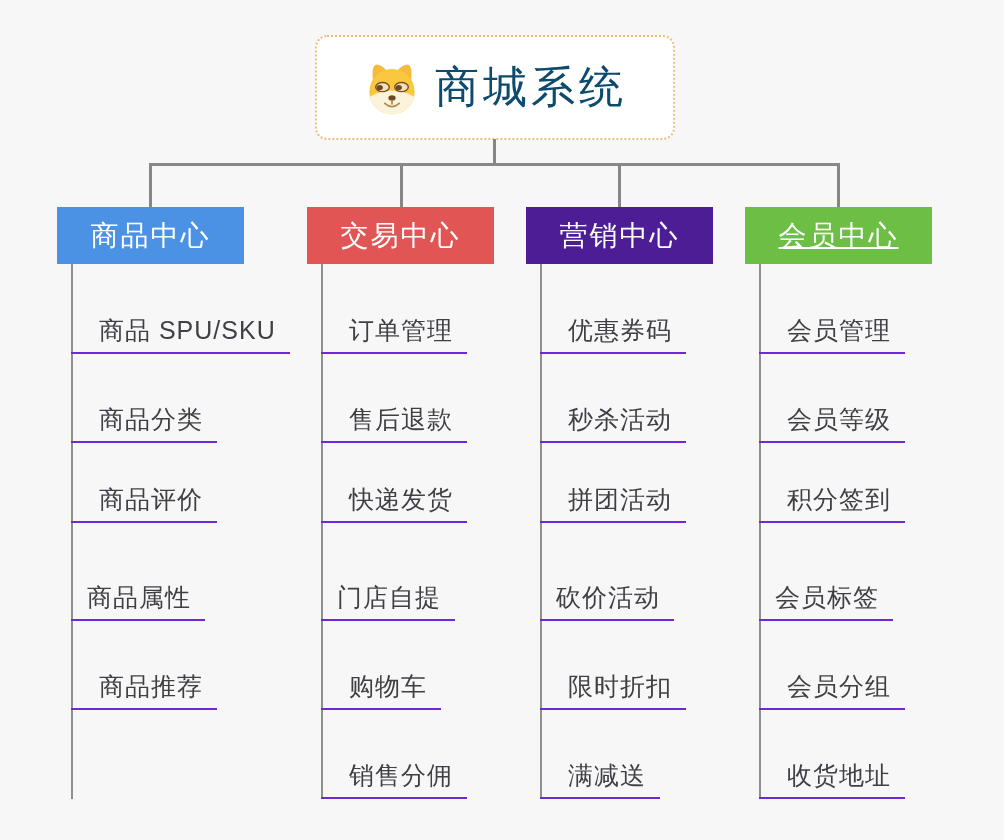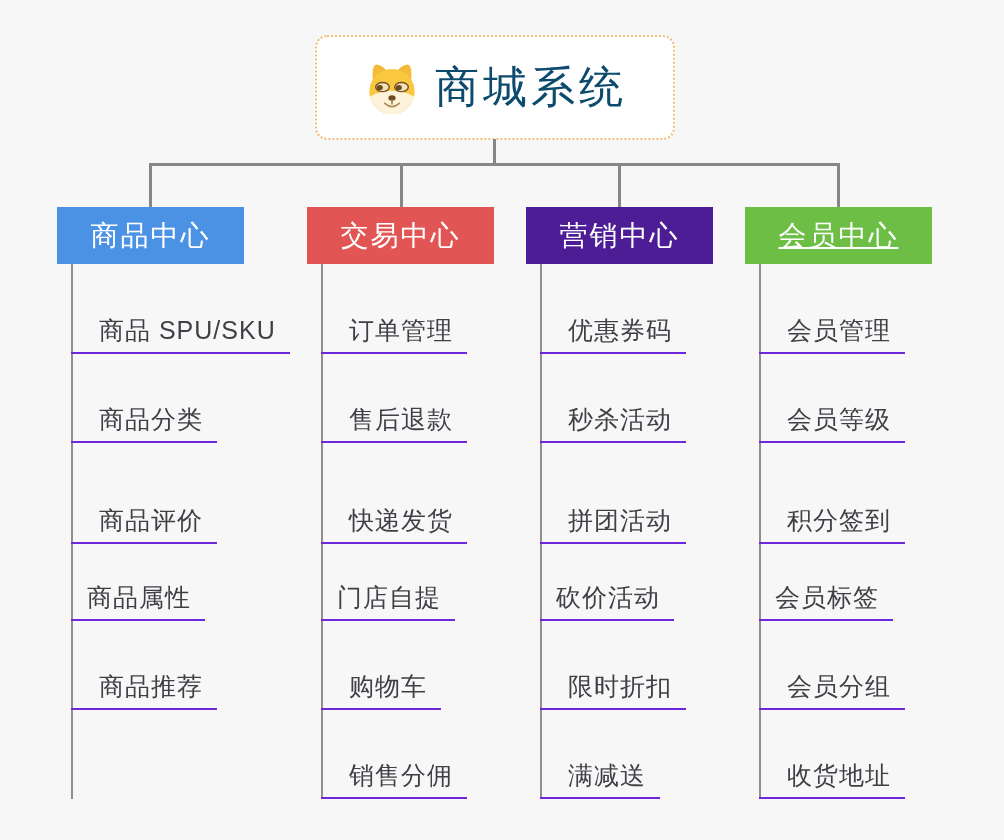--- a/index.html
+++ b/index.html
@@ -84,21 +84,21 @@
     padding: 0 14px 5px 28px;
     border-bottom: 2px solid #6d28d9;
     font-size: 25px;
     letter-spacing: 1px;
     color: #3F3F46;
     white-space: nowrap;
     cursor: default;
   }
   .leaf-1 { top: 103px; }
   .leaf-2 { top: 192px; }
-  .leaf-3 { top: 293px; font-family: Liberation Serif, serif; }
+  .leaf-3 { top: 272px; font-family: Liberation Serif, serif; }
   .leaf-4 { top: 370px; padding-left: 16px; }
   .leaf-5 { top: 459px; }
   .leaf-6 { top: 548px; }
 </style>
 </head>
 <body>
 
 <div class="stage">
 
   <div class="root-node">

